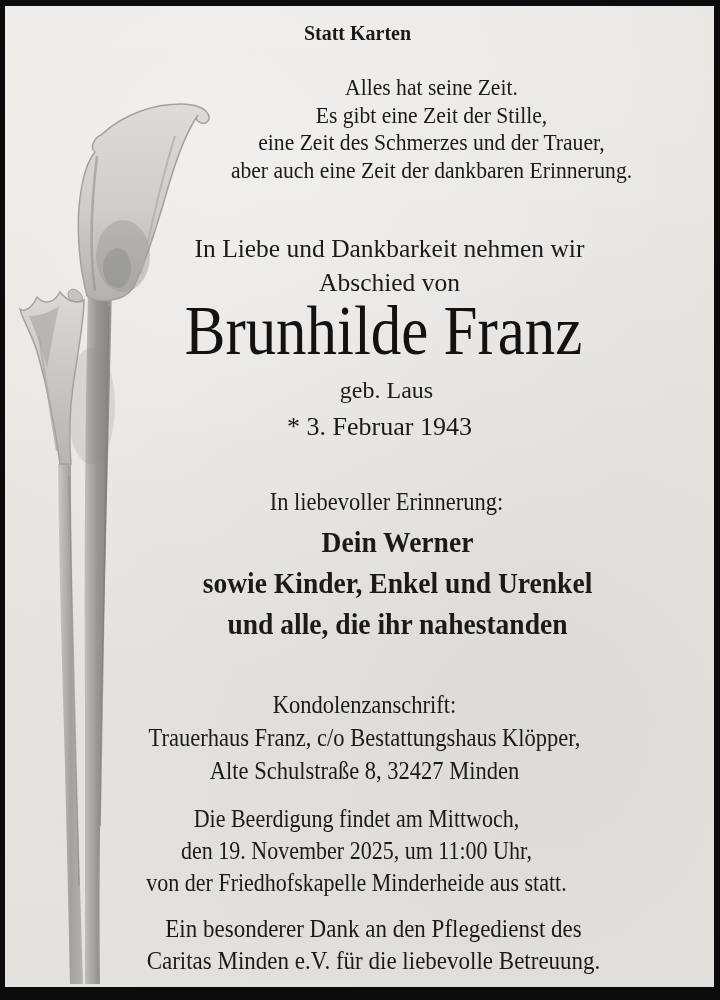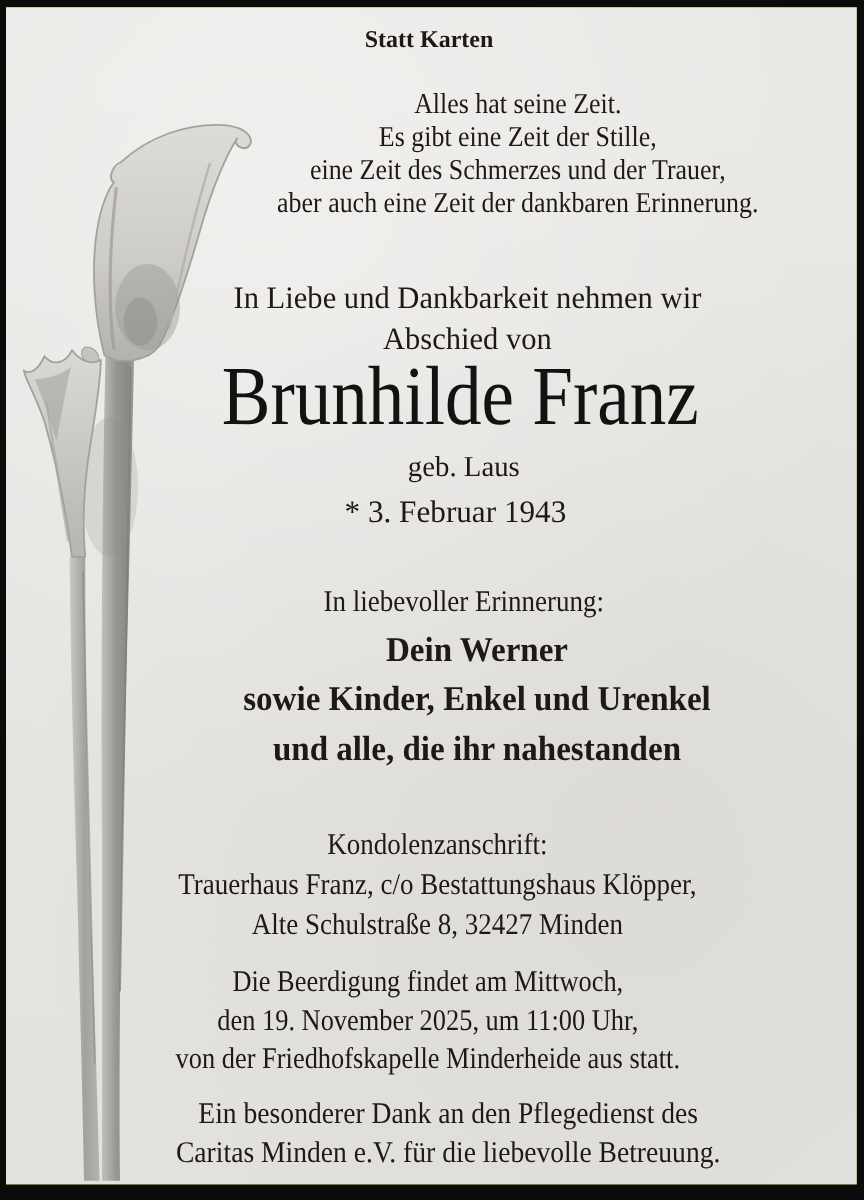--- a/index.html
+++ b/index.html
@@ -1,20 +1,20 @@
 <!DOCTYPE html>
 <html><head>
 <meta charset="utf-8">
 <style>
   html,body{margin:0;padding:0;background:#cfcecc;}
   .page{
     position:relative;
     width:720px;height:1000px;
     box-sizing:border-box;
-    background:#84cc16;
+    background:#4d7c0f;
     border-style:solid;
     border-color:#0b0b0b;
     border-width:6px 6px 13px 5px;
     overflow:hidden;
     font-family:"Liberation Serif","DejaVu Serif",serif;
     color:#1c1916;
   }
   
   .page::before{
     content:"";

